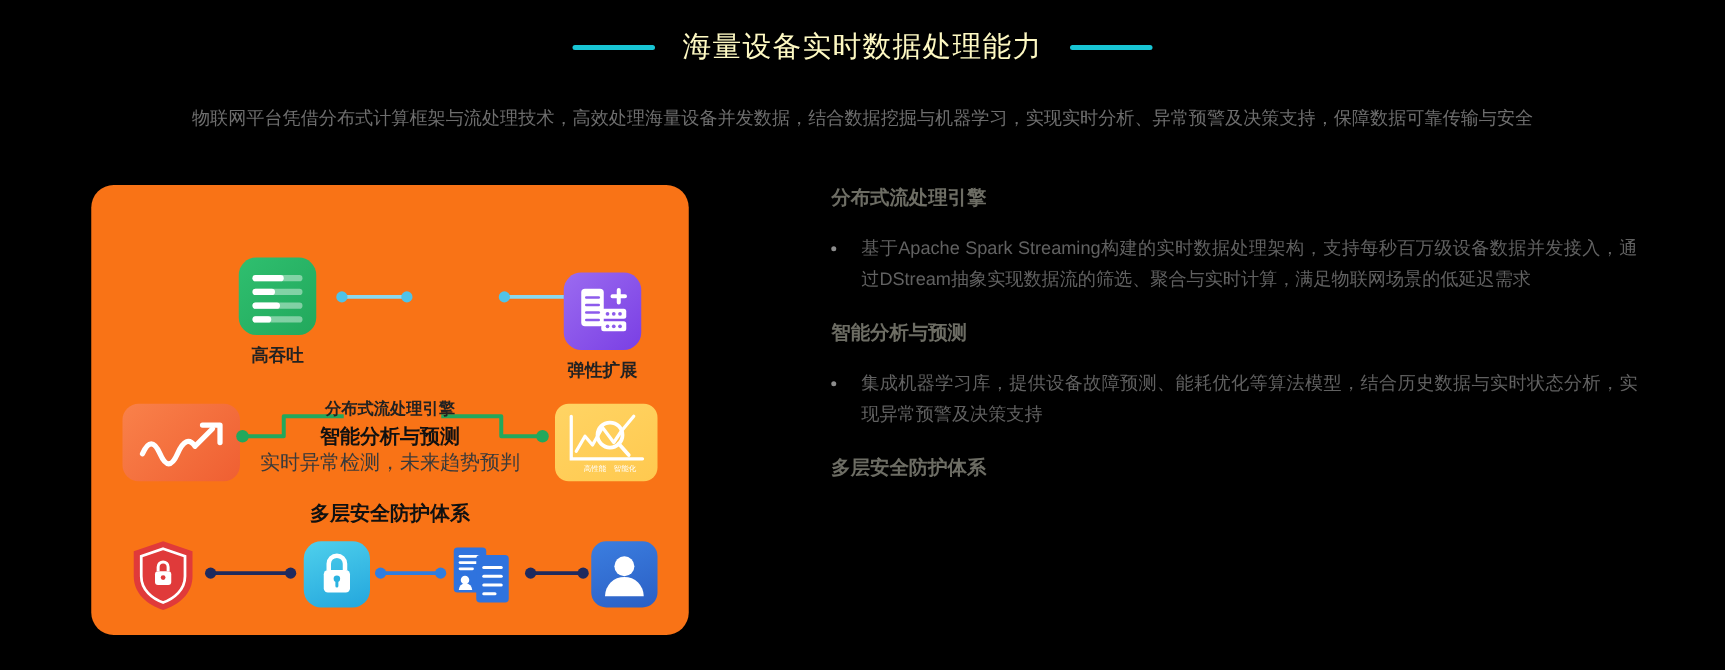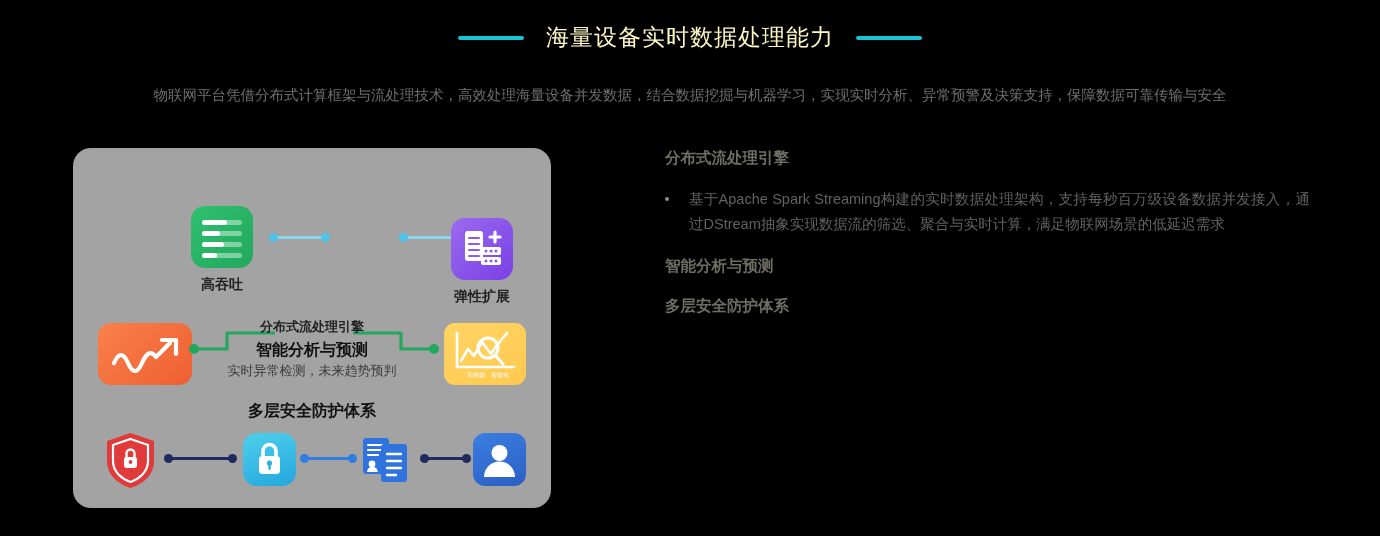--- a/index.html
+++ b/index.html
@@ -24,21 +24,21 @@
   .subtitle {
     position: absolute; top: 84px; left: 0; width: 1380px;
     text-align: center; font-size: 14.5px; color: #6e6e6e; line-height: 22px;
     white-space: nowrap;
   }
 
   
   .card {
     position: absolute; left: 73px; top: 148px;
     width: 478px; height: 360px;
-    background: #a3a3a3; border-radius: 18px;
+    background: #f97316; border-radius: 18px;
     box-shadow: 0 2px 14px rgba(0,0,0,0.10);
     overflow: hidden;
   }
 
   
   .row1 { position: absolute; top: 58px; left: 0; width: 478px; height: 108px; }
   .node { position: absolute; text-align: center; }
   .node-label {
     font-size: 14px; font-weight: bold; color: #222; margin-top: 8px; white-space: nowrap;
   }
@@ -78,21 +78,21 @@
     background: linear-gradient(135deg, #f9814a 0%, #ef5f32 100%);
   }
   .ic-yellow {
     position: absolute; right: 25px; top: 0;
     width: 82px; height: 62px; border-radius: 11px;
     background: linear-gradient(150deg, #ffd464 0%, #ffc94f 100%);
   }
   .mid-text { position: absolute; left: 129px; top: -6px; width: 220px; text-align: center; }
   .mid-kicker { font-size: 13px; font-weight: bold; color: #222; line-height: 19px; }
   .mid-head { font-size: 16px; font-weight: bold; color: #111; line-height: 25px; margin-top: 1px;}
-  .mid-sub { font-size: 13px; color: #3a3a3a; line-height: 16px; margin-top: 1px; }
+  .mid-sub { font-size: 16px; color: #3a3a3a; line-height: 16px; margin-top: 1px; }
 
   
   .sec-title {
     position: absolute; top: 253px; left: 0; width: 478px; text-align: center;
     font-size: 16px; font-weight: bold; color: #111;
   }
   .row3 { position: absolute; top: 283px; left: 0; width: 478px; height: 58px; }
   .shield { position: absolute; left: 30px; top: 0; width: 55px; height: 58px; }
   .ic-cyan {
     position: absolute; left: 170px; top: 2px; width: 53px; height: 53px; border-radius: 14px;
@@ -291,19 +291,23 @@
     <div class="sec">
       <div class="sec-h">分布式流处理引擎</div>
       <div class="bullet">
         <span class="bullet-dot"></span>
         <span class="bullet-txt">基于Apache Spark Streaming构建的实时数据处理架构，支持每秒百万级设备数据并发接入，通过DStream抽象实现数据流的筛选、聚合与实时计算，满足物联网场景的低延迟需求</span>
       </div>
     </div>
 
     <div class="sec">
       <div class="sec-h">智能分析与预测</div>
+      <div class="bullet">
+        <span class="bullet-dot"></span>
+        <span class="bullet-txt">集成机器学习库，提供设备故障预测、能耗优化等算法模型，结合历史数据与实时状态分析，实现异常预警及决策支持</span>
+      </div>
     </div>
 
     <div class="sec">
       <div class="sec-h">多层安全防护体系</div>
     </div>
   </div>
 </div>
 
 </body></html>

